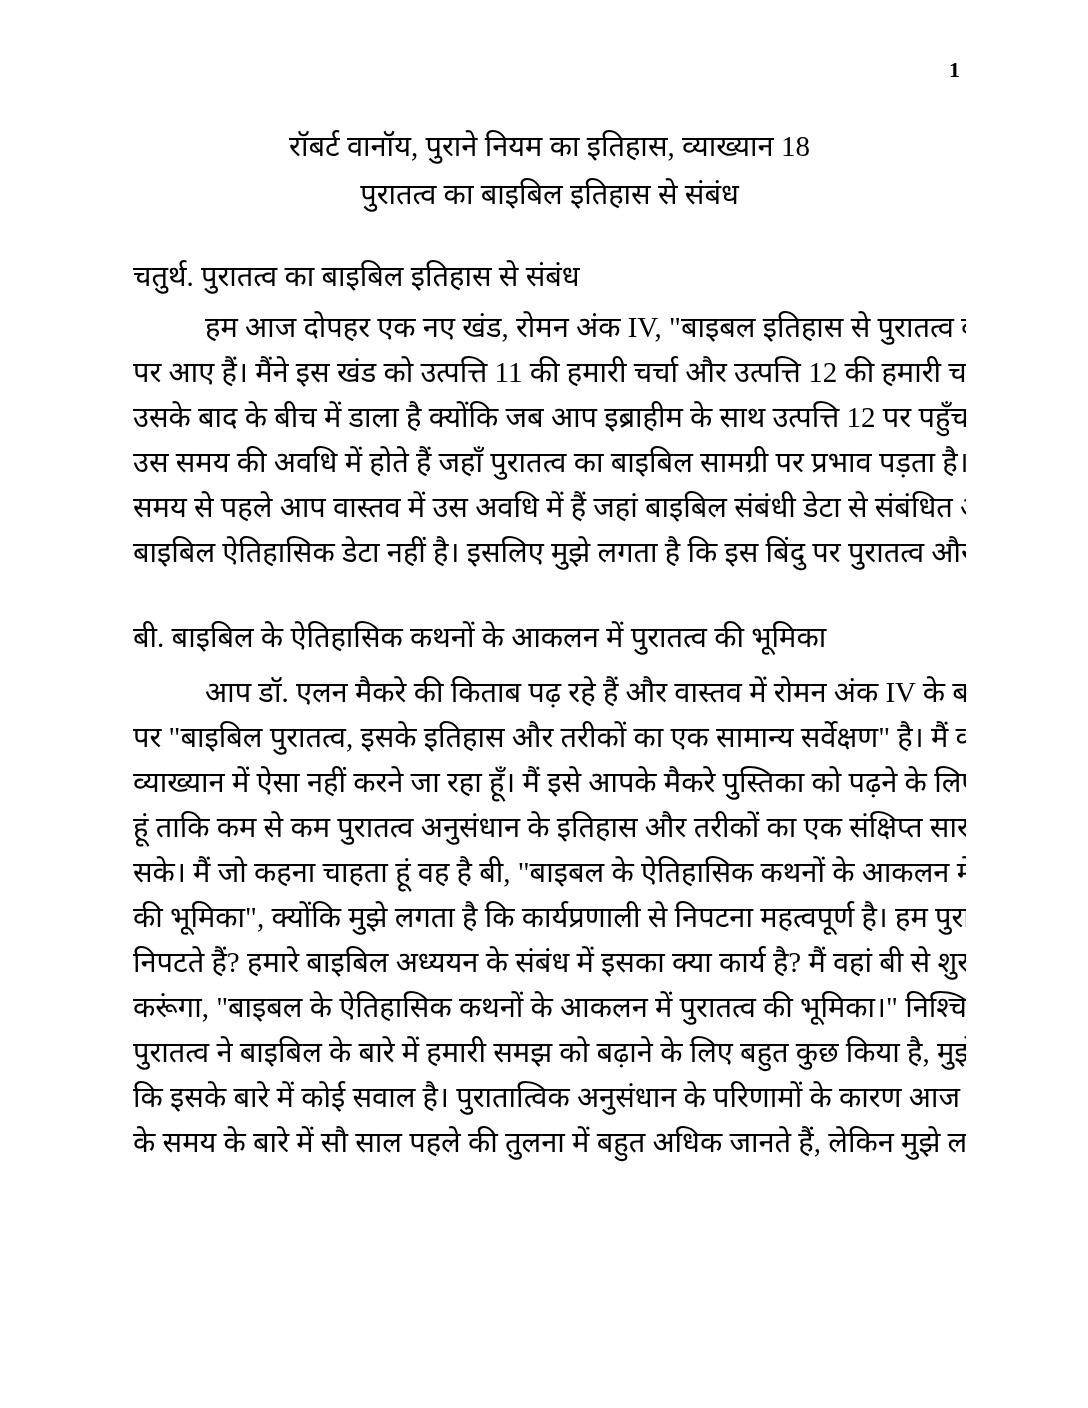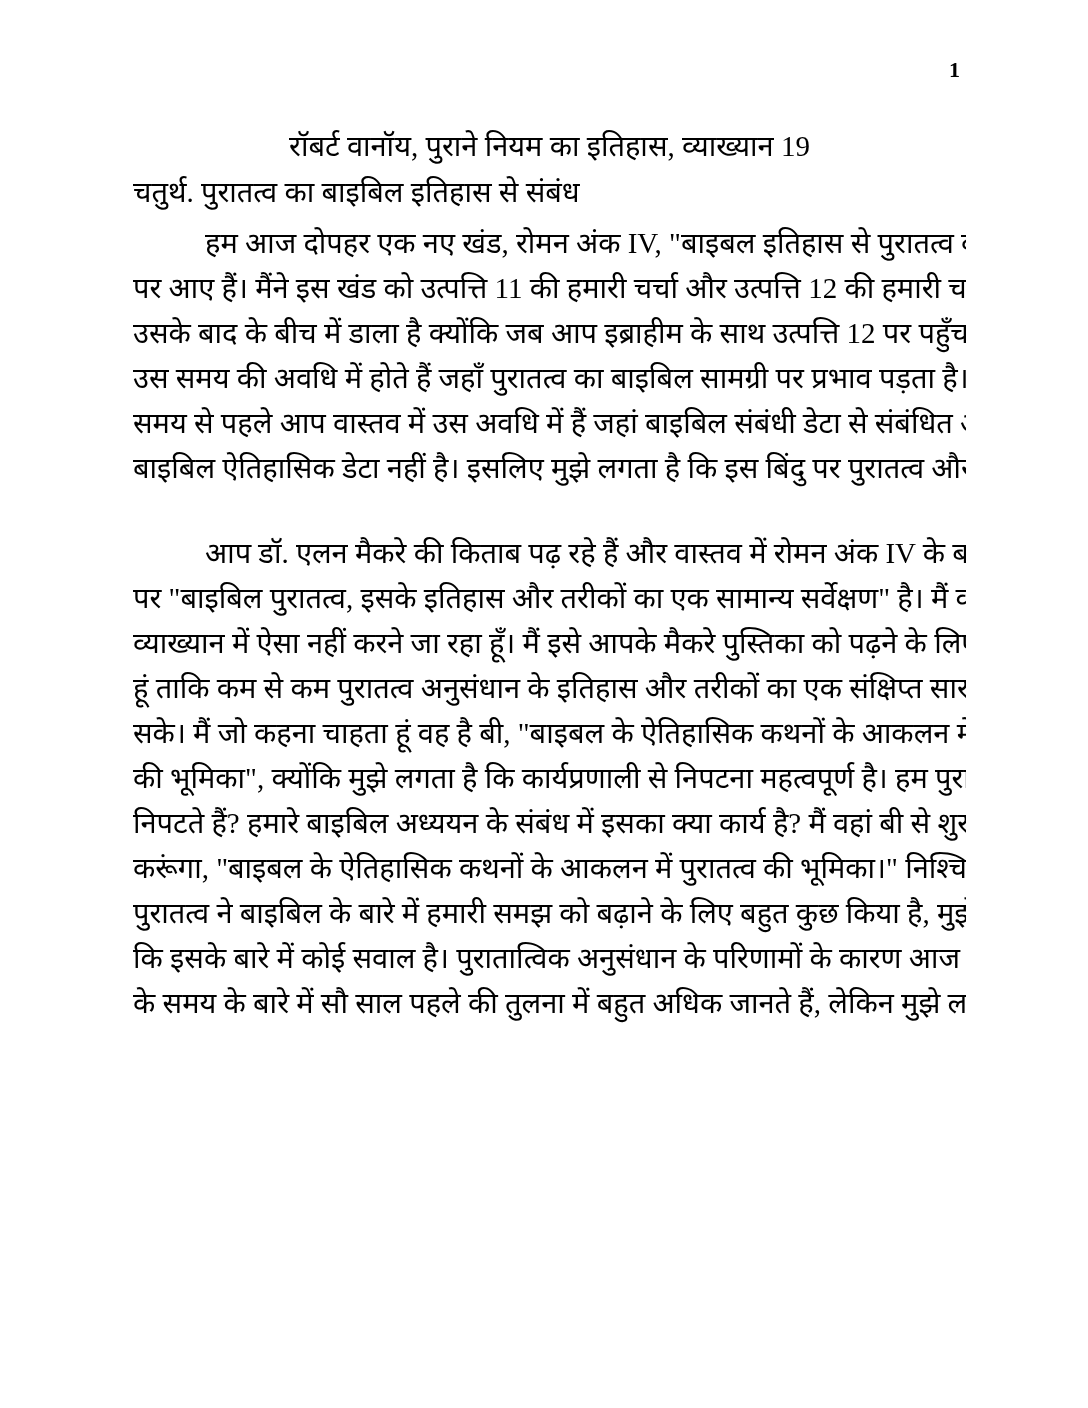--- a/index.html
+++ b/index.html
@@ -35,20 +35,21 @@
     overflow: hidden;
   }
   .title-block {
     padding-top: 122px;
     text-align: center;
   }
   .title-block .tline {
     line-height: 48px;
   }
   .heading-iv {
+    margin-top: 36px;
   }
   .para-1 {
     margin-top: 6px;
   }
   .outline-block {
     margin-top: 40px;
   }
   .para-2 {
     margin-top: 10px;
   }
@@ -59,35 +60,37 @@
 </head>
 <body>
 
 <div class="page">
 
   <div class="page-number">1</div>
 
   <div class="content">
 
     <div class="title-block">
-      <div class="tline">रॉबर्ट वानॉय, पुराने नियम का इतिहास, व्याख्यान 19</div>
+      <div class="tline">रॉबर्ट वानॉय, पुराने नियम का इतिहास, व्याख्यान 18</div>
+      <div class="tline">पुरातत्व का बाइबिल इतिहास से संबंध</div>
     </div>
 
     <div class="heading-iv tline">चतुर्थ. पुरातत्व का बाइबिल इतिहास से संबंध</div>
 
     <div class="para-1">
       <div class="tline indent">हम आज दोपहर एक नए खंड, रोमन अंक IV, "बाइबल इतिहास से पुरातत्व का संबंध"</div>
       <div class="tline">पर आए हैं। मैंने इस खंड को उत्पत्ति 11 की हमारी चर्चा और उत्पत्ति 12 की हमारी चर्चा और</div>
       <div class="tline">उसके बाद के बीच में डाला है क्योंकि जब आप इब्राहीम के साथ उत्पत्ति 12 पर पहुँचते हैं तो आप</div>
       <div class="tline">उस समय की अवधि में होते हैं जहाँ पुरातत्व का बाइबिल सामग्री पर प्रभाव पड़ता है। इब्राहीम के</div>
       <div class="tline">समय से पहले आप वास्तव में उस अवधि में हैं जहां बाइबिल संबंधी डेटा से संबंधित अतिरिक्त</div>
       <div class="tline">बाइबिल ऐतिहासिक डेटा नहीं है। इसलिए मुझे लगता है कि इस बिंदु पर पुरातत्व और इसकी</div>
     </div>
 
     <div class="outline-block">
+      <div class="tline">बी. बाइबिल के ऐतिहासिक कथनों के आकलन में पुरातत्व की भूमिका</div>
     </div>
 
     <div class="para-2">
       <div class="tline indent">आप डॉ. एलन मैकरे की किताब पढ़ रहे हैं और वास्तव में रोमन अंक IV के बड़े अक्षर A</div>
       <div class="tline">पर "बाइबिल पुरातत्व, इसके इतिहास और तरीकों का एक सामान्य सर्वेक्षण" है। मैं कक्षा</div>
       <div class="tline">व्याख्यान में ऐसा नहीं करने जा रहा हूँ। मैं इसे आपके मैकरे पुस्तिका को पढ़ने के लिए छोड़ रहा</div>
       <div class="tline">हूं ताकि कम से कम पुरातत्व अनुसंधान के इतिहास और तरीकों का एक संक्षिप्त सारांश भरा जा</div>
       <div class="tline">सके। मैं जो कहना चाहता हूं वह है बी, "बाइबल के ऐतिहासिक कथनों के आकलन में पुरातत्व</div>
       <div class="tline">की भूमिका", क्योंकि मुझे लगता है कि कार्यप्रणाली से निपटना महत्वपूर्ण है। हम पुरातत्व से कैसे</div>
       <div class="tline">निपटते हैं? हमारे बाइबिल अध्ययन के संबंध में इसका क्या कार्य है? मैं वहां बी से शुरुआत</div>

